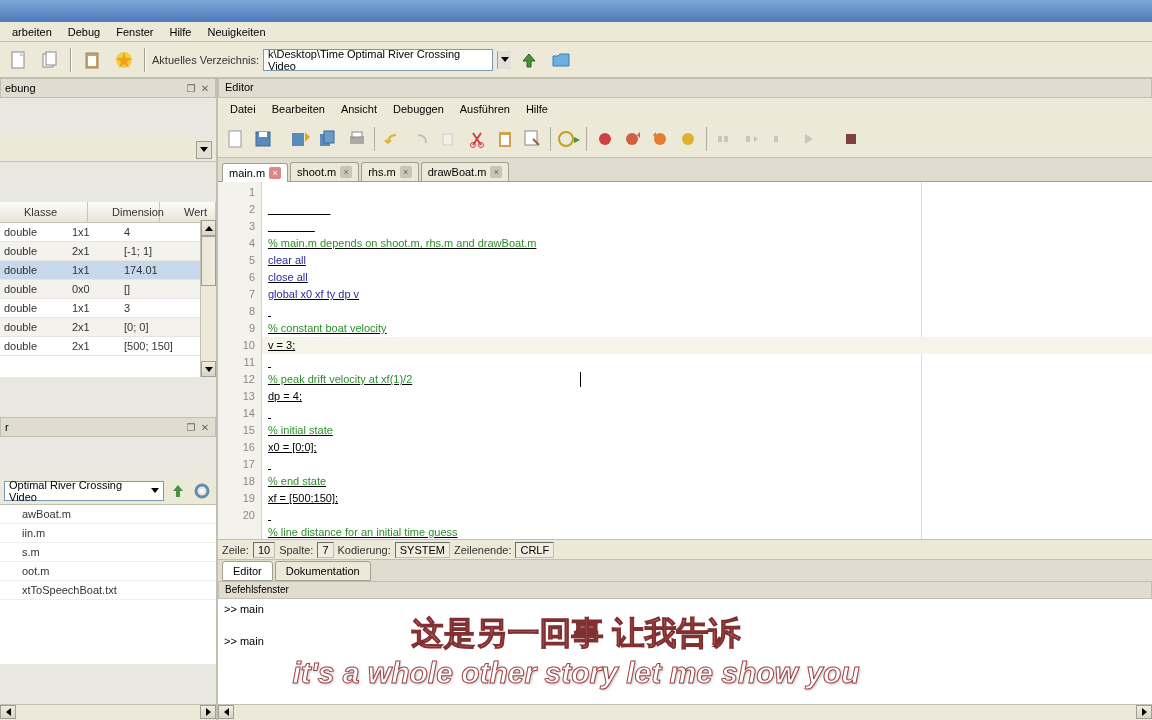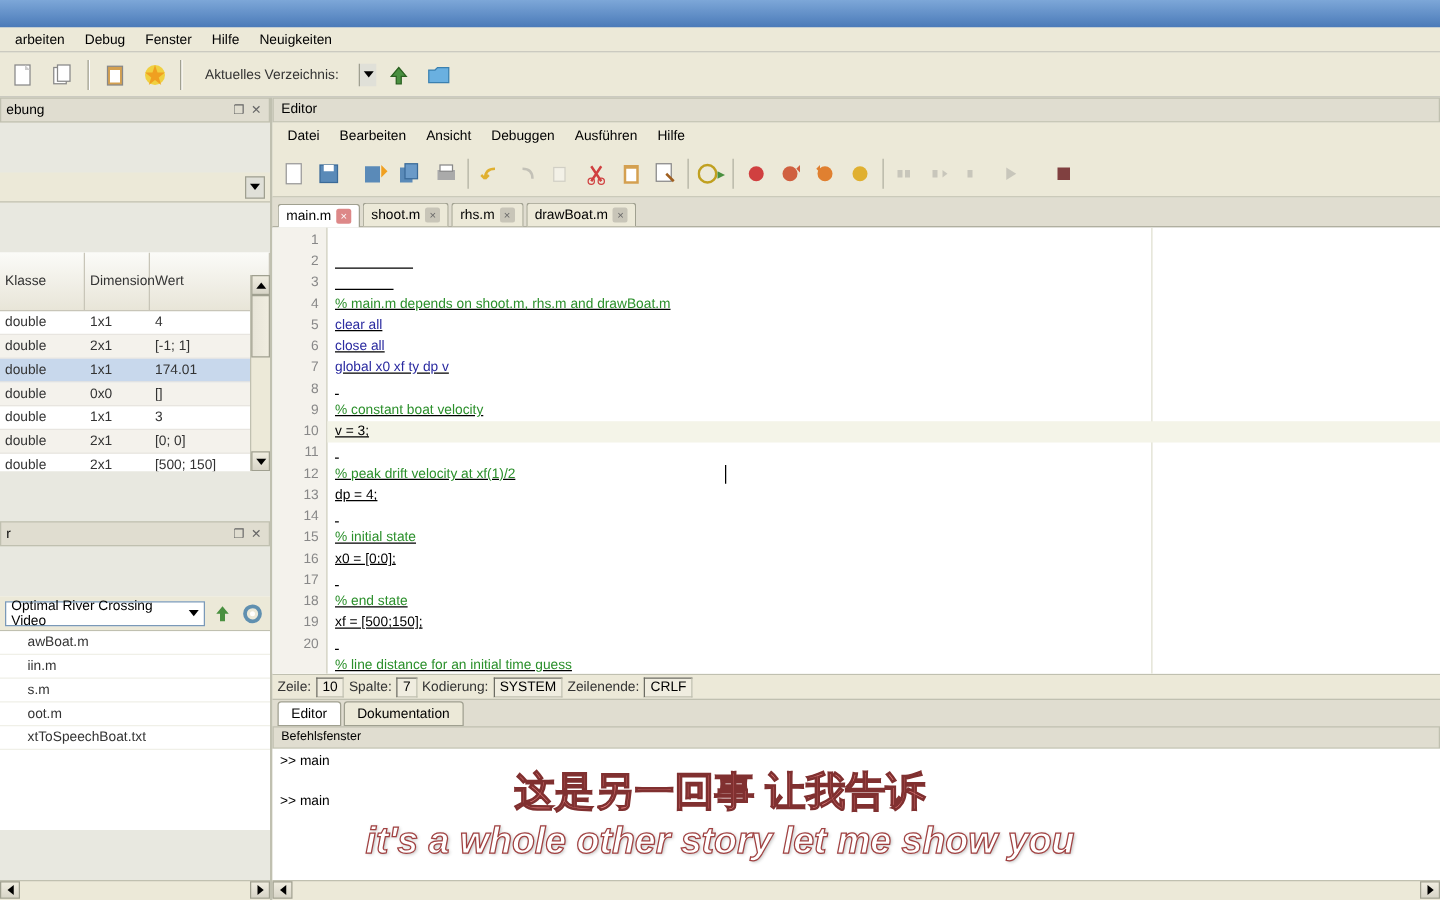--- a/index.html
+++ b/index.html
@@ -6,40 +6,40 @@
 body { background: #e8e8e0; width: 1152px; height: 720px; overflow: hidden; position: relative; }
 
 .titlebar { height: 22px; background: linear-gradient(#7da7d8, #4a7ab8); }
 
 .menubar { height: 20px; background: #ece9d8; border-bottom: 1px solid #c0c0b8; display: flex; align-items: center; padding-left: 4px; gap: 0; }
 .menubar .menu-item { padding: 2px 8px; cursor: pointer; }
 
 .toolbar { height: 36px; background: #ece9d8; border-bottom: 1px solid #c0c0b8; display: flex; align-items: center; padding: 0 4px; gap: 4px; }
 .tb-btn { width: 28px; height: 28px; display: flex; align-items: center; justify-content: center; cursor: pointer; border-radius: 2px; }
 .tb-sep { width: 2px; height: 24px; border-left: 1px solid #a0a090; border-right: 1px solid #fff; margin: 0 2px; }
-.dir-label { color: #333; margin: 0 12px; text-align: center; }
+.dir-label { color: #333; margin: 0 0; text-align: center; }
 .dir-combo { background: #fff; border: 1px solid #7a99b8; height: 22px; padding: 2px 4px; width: 230px; display: flex; align-items: center; justify-content: space-between; }
 .combo-arrow { width: 14px; height: 18px; background: #e0e0d8; border-left: 1px solid #a0a090; display: flex; align-items: center; justify-content: center; }
 .tri-down { width: 0; height: 0; border-left: 4px solid transparent; border-right: 4px solid transparent; border-top: 5px solid #000; }
 
 .main-area { display: flex; height: calc(720px - 22px - 20px - 36px); }
 
 .left-col { width: 218px; display: flex; flex-direction: column; border-right: 2px solid #c0c0b0; gap: 40px; }
 .right-col { flex: 1; display: flex; flex-direction: column; }
 
 .panel-head { background: #e0ddd0; border: 1px solid #c0c0b0; padding: 2px 4px; display: flex; align-items: center; justify-content: space-between; height: 20px; }
 .panel-head .ph-icons { display: flex; gap: 2px; }
 .ph-icon { width: 12px; height: 12px; display: flex; align-items: center; justify-content: center; font-size: 10px; color: #666; cursor: pointer; }
 
 .workspace-toolbar { height: 24px; background: #ece9d8; border-bottom: 1px solid #c0c0b0; display: flex; align-items: center; justify-content: flex-end; padding: 0 4px; }
 .ws-combo-arrow { width: 16px; height: 18px; background: #e0e0d8; border: 1px solid #a0a090; display: flex; align-items: center; justify-content: center; }
 
 .ws-table { background: #fff; flex: 0 0 175px; overflow: hidden; position: relative; }
 .ws-thead { display: flex; background: linear-gradient(#fbfbf8, #e8e5d8); border-bottom: 1px solid #c8c5b8; }
-.ws-th { padding: 17px 4px; border-right: 1px solid #c8c5b8; color: #333; }
+.ws-th { padding: 4px 4px; border-right: 1px solid #c8c5b8; color: #333; margin-left: 20px; }
 .ws-row { display: flex; border-bottom: 1px solid #e8e5e0; }
 .ws-cell { padding: 3px 4px; color: #333; }
 .ws-row:nth-child(even) { background: #f4f2ec; }
 .col-klasse { width: 68px; }
 .col-dim { width: 52px; }
 .col-wert { flex: 1; }
 .sel-row { background: #c8d8ec !important; }
 
 .scrollbar-v { position: absolute; right: 0; top: 18px; bottom: 0; width: 16px; background: #ece9d8; border-left: 1px solid #c0c0b0; }
 .sb-btn { height: 16px; background: linear-gradient(#f0ede0, #d8d5c8); border: 1px solid #a0a090; display: flex; align-items: center; justify-content: center; }
@@ -134,20 +134,23 @@
       </svg>
     </div>
   <div class="tb-btn">
       <svg width="20" height="20">
         <circle cx="10" cy="10" r="8" fill="#f0d040"></circle>
         <path d="M10 2 L12 8 L18 8 L13 12 L15 18 L10 14 L5 18 L7 12 L2 8 L8 8 Z" fill="#f0a020"></path>
       </svg>
     </div>
   <div class="tb-sep"></div>
   <span class="dir-label">Aktuelles Verzeichnis:</span>
+  <div class="dir-combo">
+    <span>k\Desktop\Time Optimal River Crossing Video</span>
+  </div>
   <div class="combo-arrow">
       <div class="tri-down"></div>
     </div>
   <div class="tb-btn">
       <svg width="18" height="18">
         <path d="M9 3 L15 10 L11 10 L11 16 L7 16 L7 10 L3 10 Z" fill="#4a9040" stroke="#2a6020"></path>
       </svg>
     </div>
   <div class="tb-btn">
       <svg width="20" height="18">

